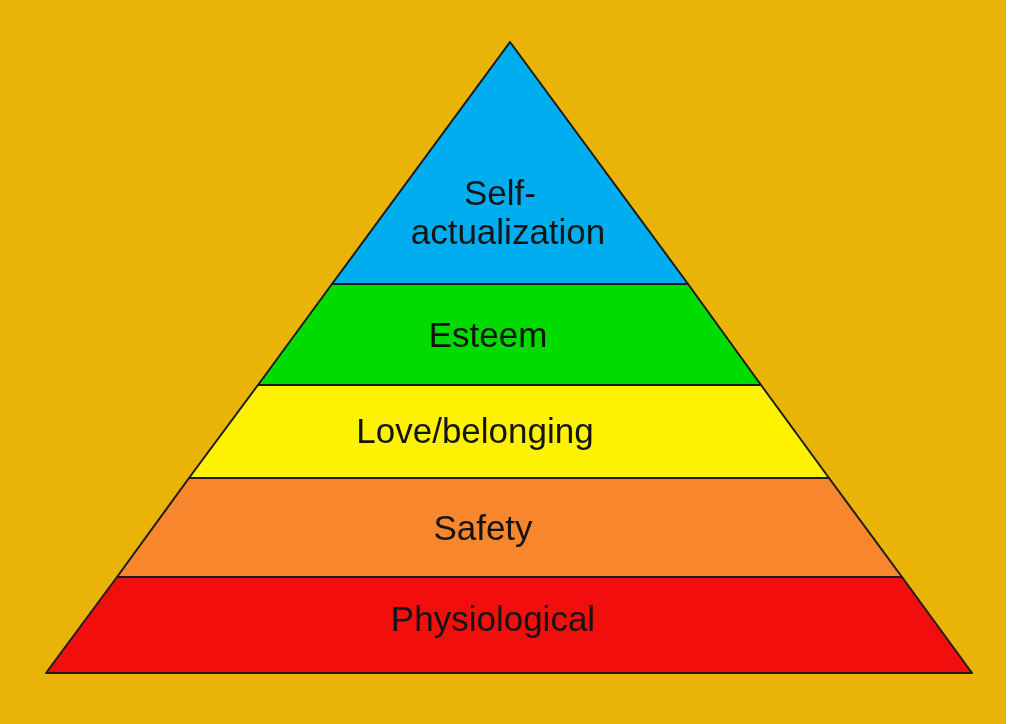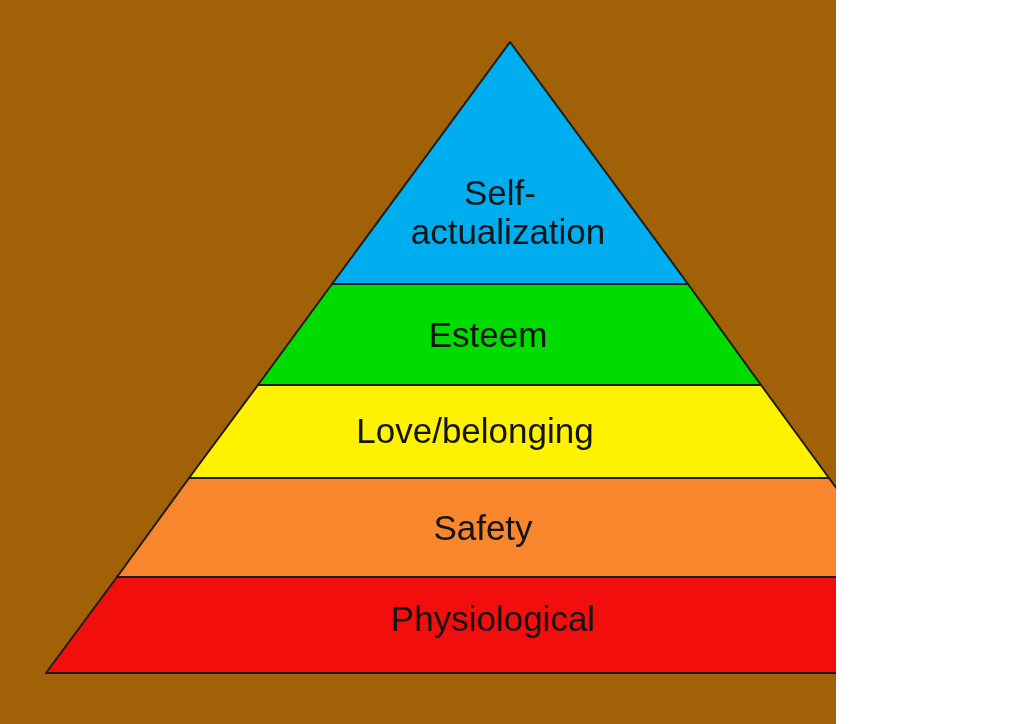--- a/index.html
+++ b/index.html
@@ -1,24 +1,24 @@
 <!DOCTYPE html>
 <html><head>
 <meta charset="utf-8">
 <style>
   html, body {
     margin: 0;
     padding: 0;
     background: #ffffff;
   }
   .stage {
-    width: 836px;
+    width: 1006px;
     height: 724px;
     position: relative;
-    background: #a16207;
+    background: #eab308;
     overflow: hidden;
   }
   svg {
     display: block;
   }
   .band {
     stroke-width: 2;
     stroke-linejoin: round;
   }
   .band-label {

